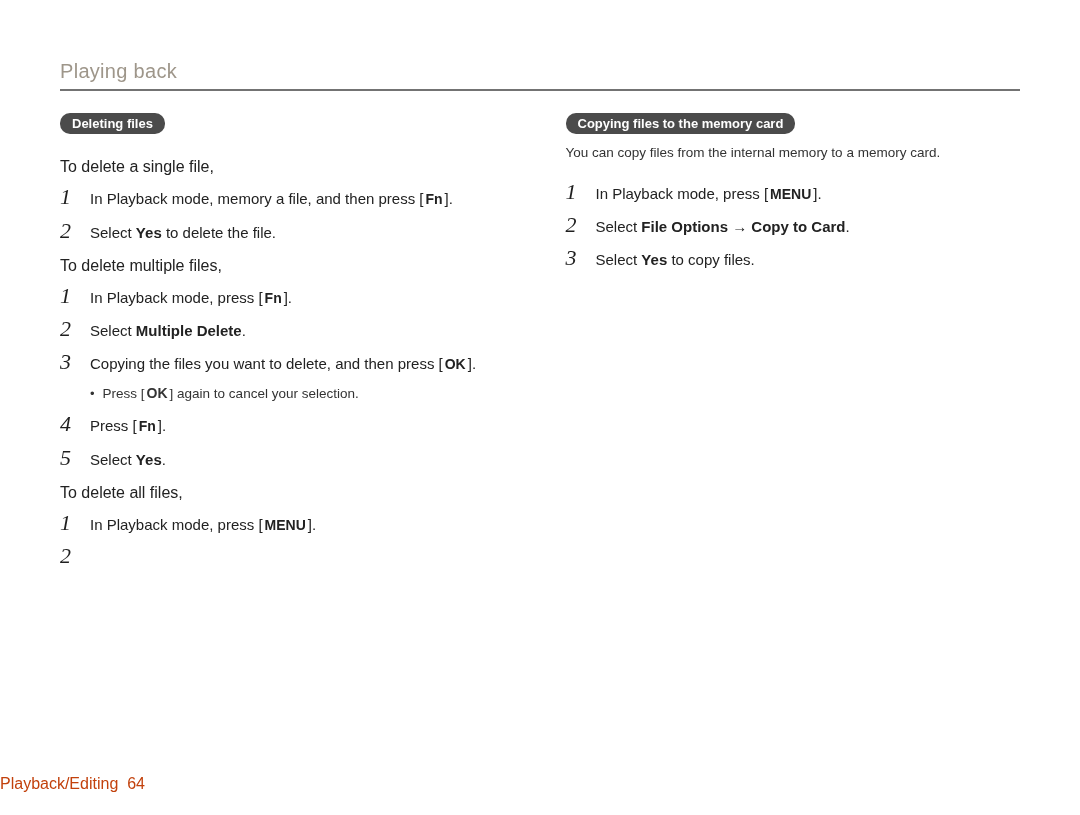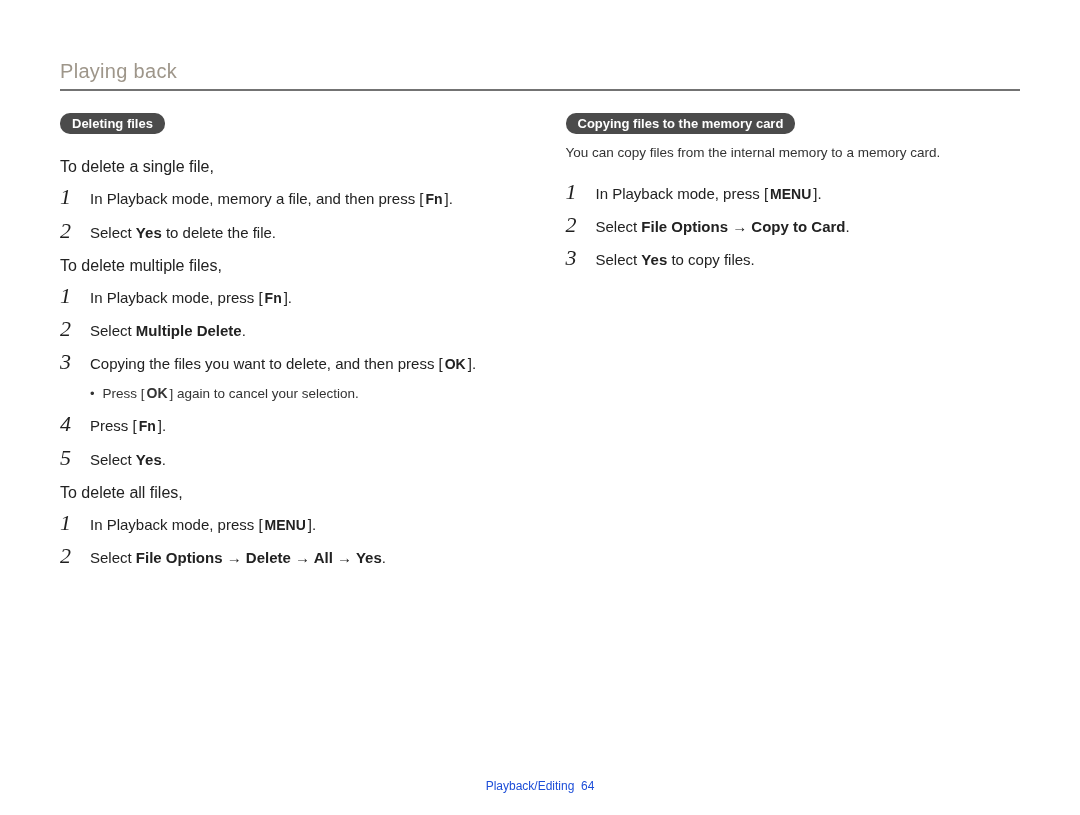--- a/index.html
+++ b/index.html
@@ -88,23 +88,22 @@
     color: #333;
   }
   .sub-bullet .dot {
     font-size: 13px;
     line-height: 1.4;
   }
   .footer {
     position: absolute;
     bottom: 22px;
     left: 0; right: 0;
-    text-align: center;
-    font-size: 12px;
-    color: #1d4ed8;
+    font-size: 16px;
+    color: #c2410c;
   }
 </style>
 </head>
 <body>
 
 <div class="page">
 
   <div class="section-title">Playing back</div>
 
   <div class="columns">
@@ -178,23 +177,20 @@
 
       <div class="step">
         <div class="num">1</div>
         <div class="txt">
           <span>In Playback mode, press [</span><span class="key">MENU</span><span>].</span>
         </div>
       </div>
 
       <div class="step">
         <div class="num">2</div>
-        <div class="txt">
-          <span>Select </span><b>File Options → Delete → All → Yes</b><span>.</span>
-        </div>
       </div>
 
     </div>
 
     <div class="col">
 
       <div class="pill">Copying files to the memory card</div>
 
       <p class="para">You can copy files from the internal memory to a memory card.</p>
 

